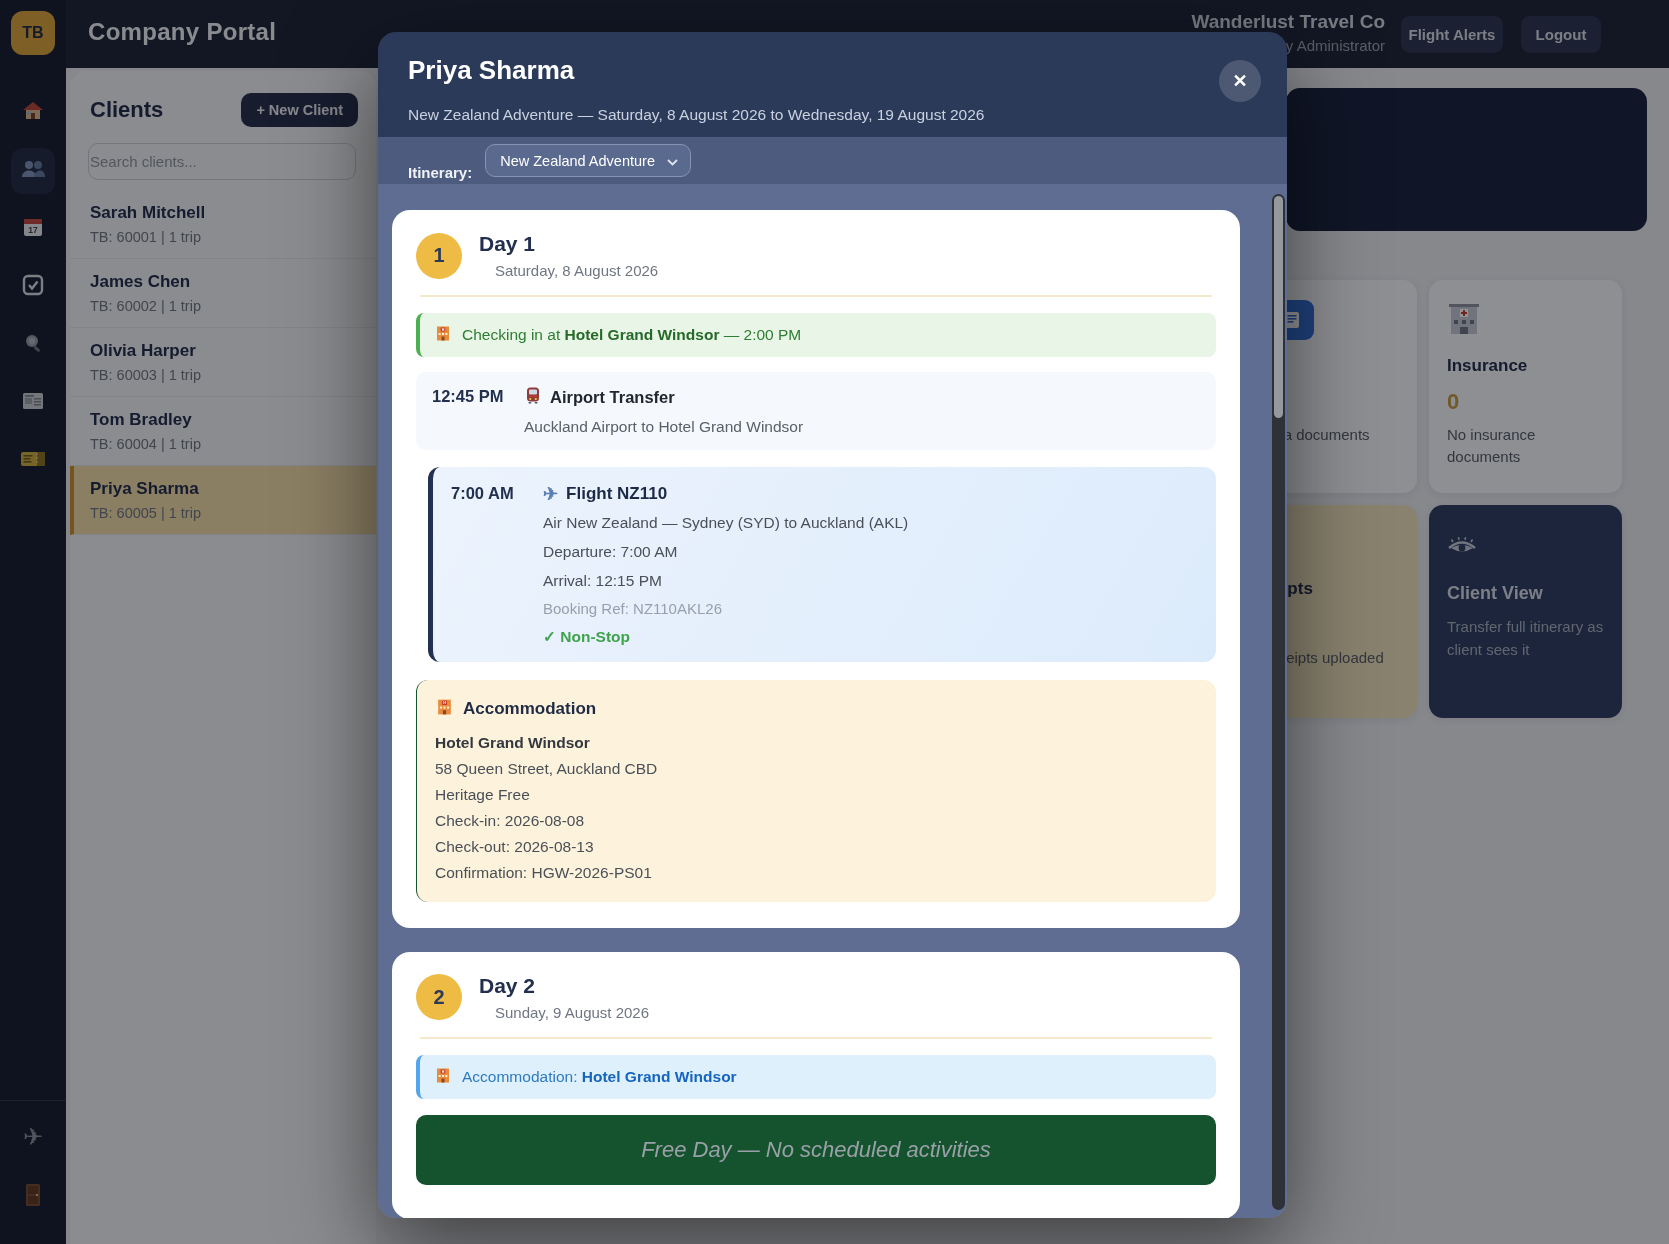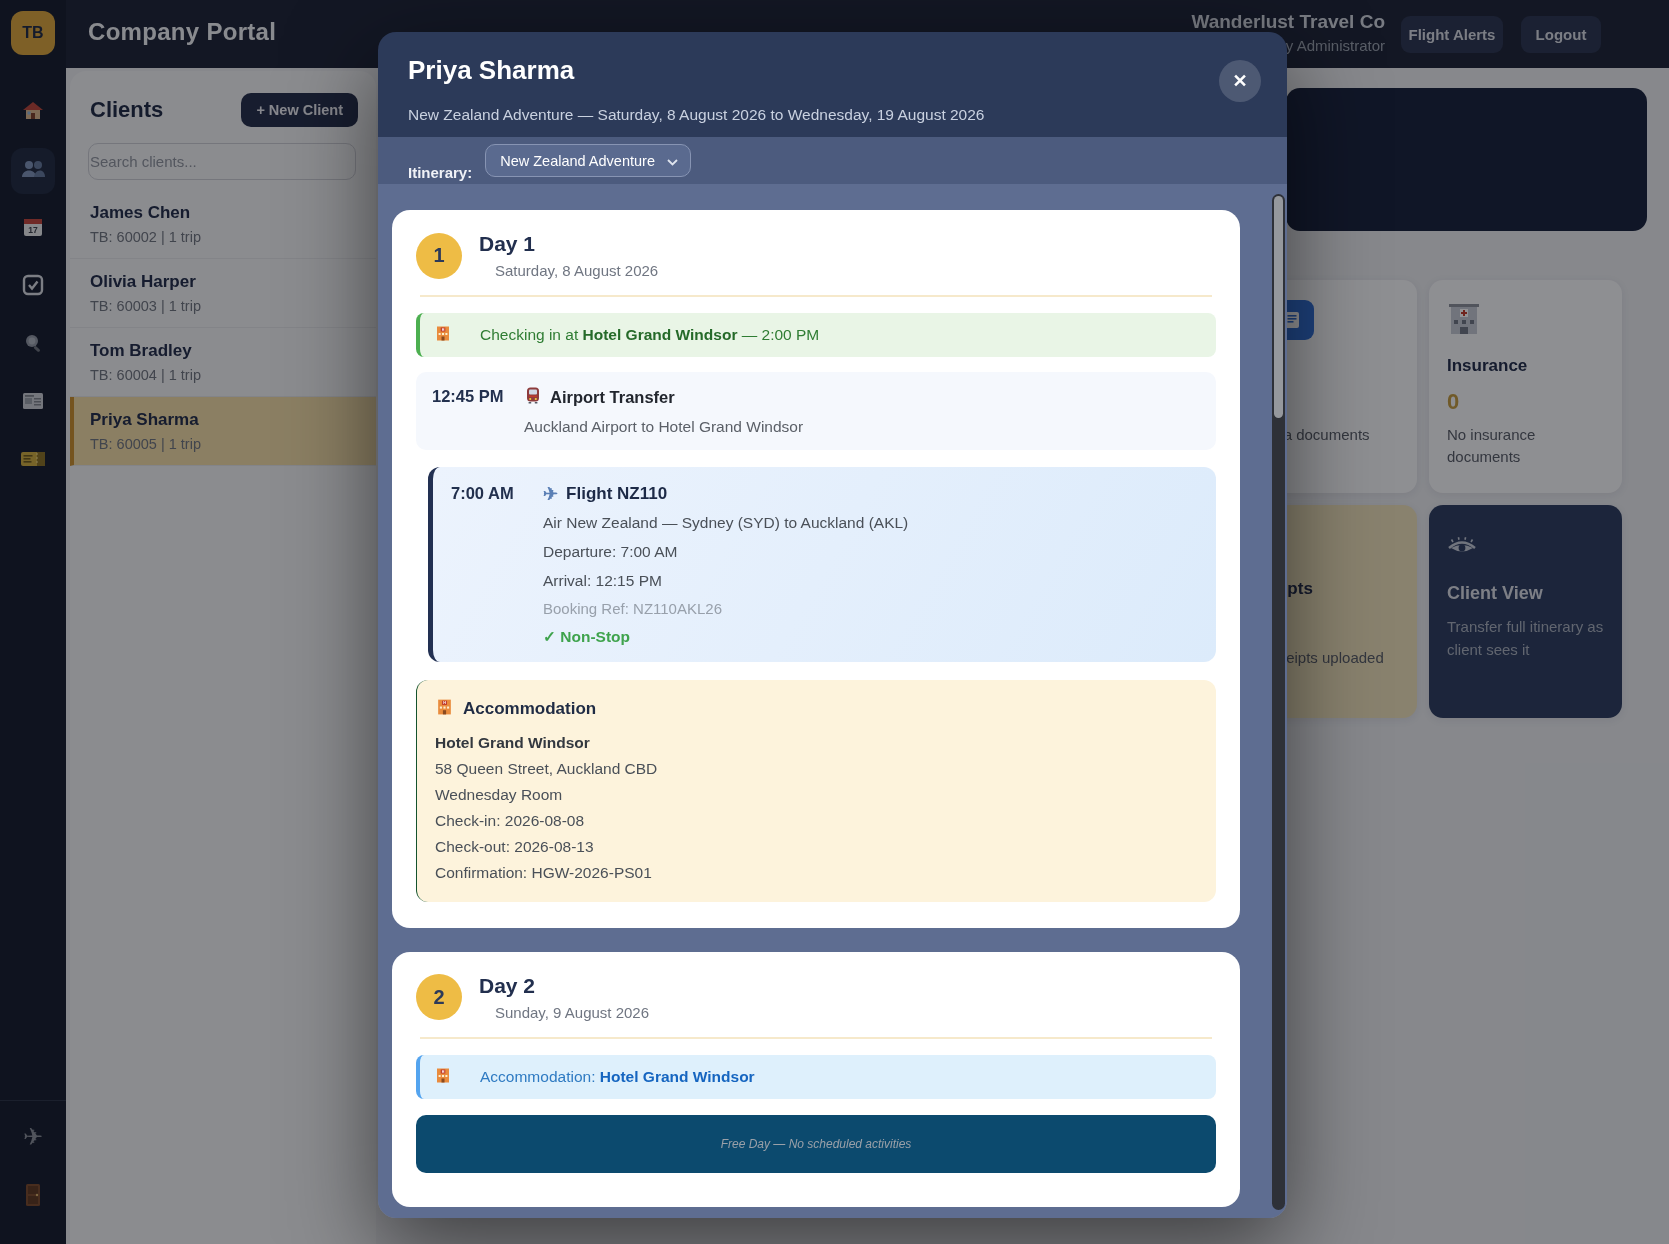--- a/index.html
+++ b/index.html
@@ -80,21 +80,21 @@
   .m-scroll { padding:26px 47px 0 14px; }
 
   .day-card { background:#fff; border-radius:18px; padding:22px 24px 26px 24px; margin-bottom:24px; }
   .day-head { display:flex; align-items:center; gap:17px; }
   .day-circle { width:46px; height:46px; border-radius:50%; background:#eebc45; color:#2c3a59; font-size:20px;
                 font-weight:700; display:flex; align-items:center; justify-content:center; flex:none; }
   .day-title { font-size:21px; font-weight:700; color:#222f4e; }
   .day-date { font-size:15px; color:#707682; margin-top:6px;margin-left:16px; }
   .day-divider { border:none; border-top:2px solid #f6e9cb; margin:16px 4px 16px 4px; }
 
-  .note { border-radius:8px; padding:11px 14px; display:flex; align-items:center; gap:28px; font-size:15.5px; }
+  .note { border-radius:8px; padding:11px 14px; display:flex; align-items:center; gap:10px; font-size:15.5px; }
   .note-green { background:#e9f5e6; border-left:4px solid #4caf50; color:#2f7d33; }
   .note-green b { color:#256a29; }
   .note-blue { background:#def0fc; border-left:4px solid #54a4ef; color:#2e7ac2; }
   .note-blue b { color:#1565c0; }
 
   .activity { background:#f5f8fd; border-radius:10px; padding:14px 16px; display:flex; margin-top:15px; }
   .act-time { width:92px; flex:none; font-size:16.5px; font-weight:700; color:#22304e; padding-top:1px; }
   .act-title { font-size:16.5px; font-weight:700; color:#22262e; display:flex; align-items:center; gap:8px; }
   .act-sub { font-size:15.5px; color:#5b6068; margin-top:10px; }
 
@@ -104,22 +104,22 @@
   .fl-line { font-size:15.5px; color:#4a5058; margin-top:8px; line-height:1.35; }
   .fl-ref { font-size:15px; color:#98a0ab; margin-top:8px; }
   .fl-nonstop { font-size:15.5px; font-weight:700; color:#3fa34d; margin-top:11px; }
   .plane-ic { color:#5a7fb5; font-size:18px; }
 
   .accom { background:#fdf3dc; border-left:1px solid #14532d; border-radius:12px; padding:17px 20px 20px 18px; margin-top:18px; }
   .accom-title { font-size:17px; font-weight:700; color:#1f2b44; display:flex; align-items:center; gap:9px; }
   .accom-name { font-size:15.5px; font-weight:700; color:#33383f; margin-top:13px; }
   .accom-line { font-size:15.5px; color:#4a5058; margin-top:8px; }
 
-  .freeday { background:#0c4a6e; border-radius:10px; padding:22px; text-align:center; font-style:italic;
-             font-size:12px; color:#9aa0a8; margin-top:16px; }
+  .freeday { background:#14532d; border-radius:10px; padding:22px; text-align:center; font-style:italic;
+             font-size:22px; color:#9aa0a8; margin-top:16px; }
   .day2 { padding-bottom:34px; }
 
   .sb-track { position:absolute; right:2px; top:10px; bottom:8px; width:13px; background:#2e3138; border-radius:7px; }
   .sb-thumb { position:absolute; left:2px; top:2px; width:9px; height:222px; background:#95989d; border-radius:5px; }
 </style>
 </head>
 <body>
 
 <div class="sidebar">
   <div class="avatar">TB</div>
@@ -223,20 +223,24 @@
 
 <div class="main">
 
   <div class="panel">
     <div class="panel-head">
       <div class="panel-title">Clients</div>
       <button class="new-client">+ New Client</button>
     </div>
     <input class="search" type="text" placeholder="Search clients..." style="">
     <div>
+      <div class="client-row">
+        <div class="c-name">Sarah Mitchell</div>
+        <div class="c-meta">TB: 60001 | 1 trip</div>
+      </div>
       <div class="client-row">
         <div class="c-name">James Chen</div>
         <div class="c-meta">TB: 60002 | 1 trip</div>
       </div>
       <div class="client-row">
         <div class="c-name">Olivia Harper</div>
         <div class="c-meta">TB: 60003 | 1 trip</div>
       </div>
       <div class="client-row">
         <div class="c-name">Tom Bradley</div>
@@ -415,21 +419,21 @@
                   <rect x="4.6" y="9" width="2" height="2" fill="#fdeecd"></rect>
                   <rect x="8" y="9" width="2" height="2" fill="#fdeecd"></rect>
                   <rect x="11.4" y="9" width="2" height="2" fill="#fdeecd"></rect>
                   <rect x="7.5" y="12.5" width="3" height="4" fill="#8a4a1f"></rect>
                 </svg>
             </span>
             <span>Accommodation</span>
           </div>
           <div class="accom-name">Hotel Grand Windsor</div>
           <div class="accom-line">58 Queen Street, Auckland CBD</div>
-          <div class="accom-line">Wednesday Room</div>
+          <div class="accom-line">Heritage Free</div>
           <div class="accom-line">Check-in: 2026-08-08</div>
           <div class="accom-line">Check-out: 2026-08-13</div>
           <div class="accom-line">Confirmation: HGW-2026-PS01</div>
         </div>
       </div>
 
       <div class="day-card day2">
         <div class="day-head">
           <div class="day-circle">2</div>
           <div>

